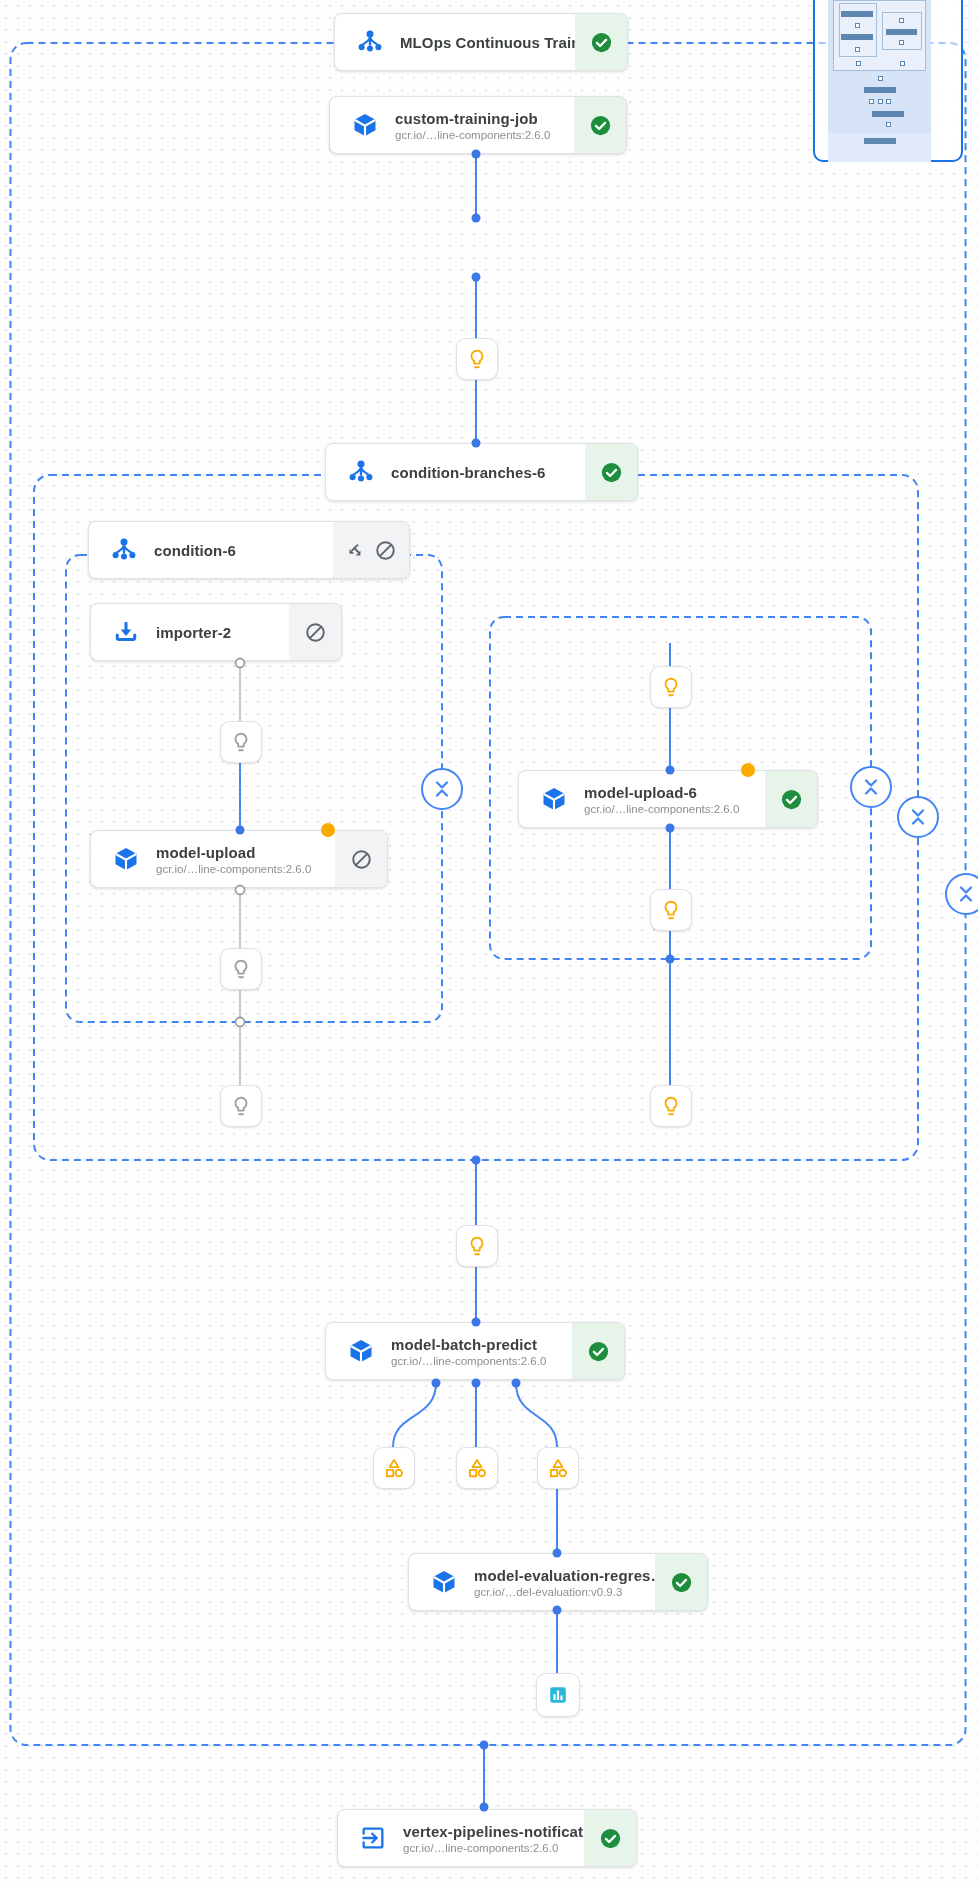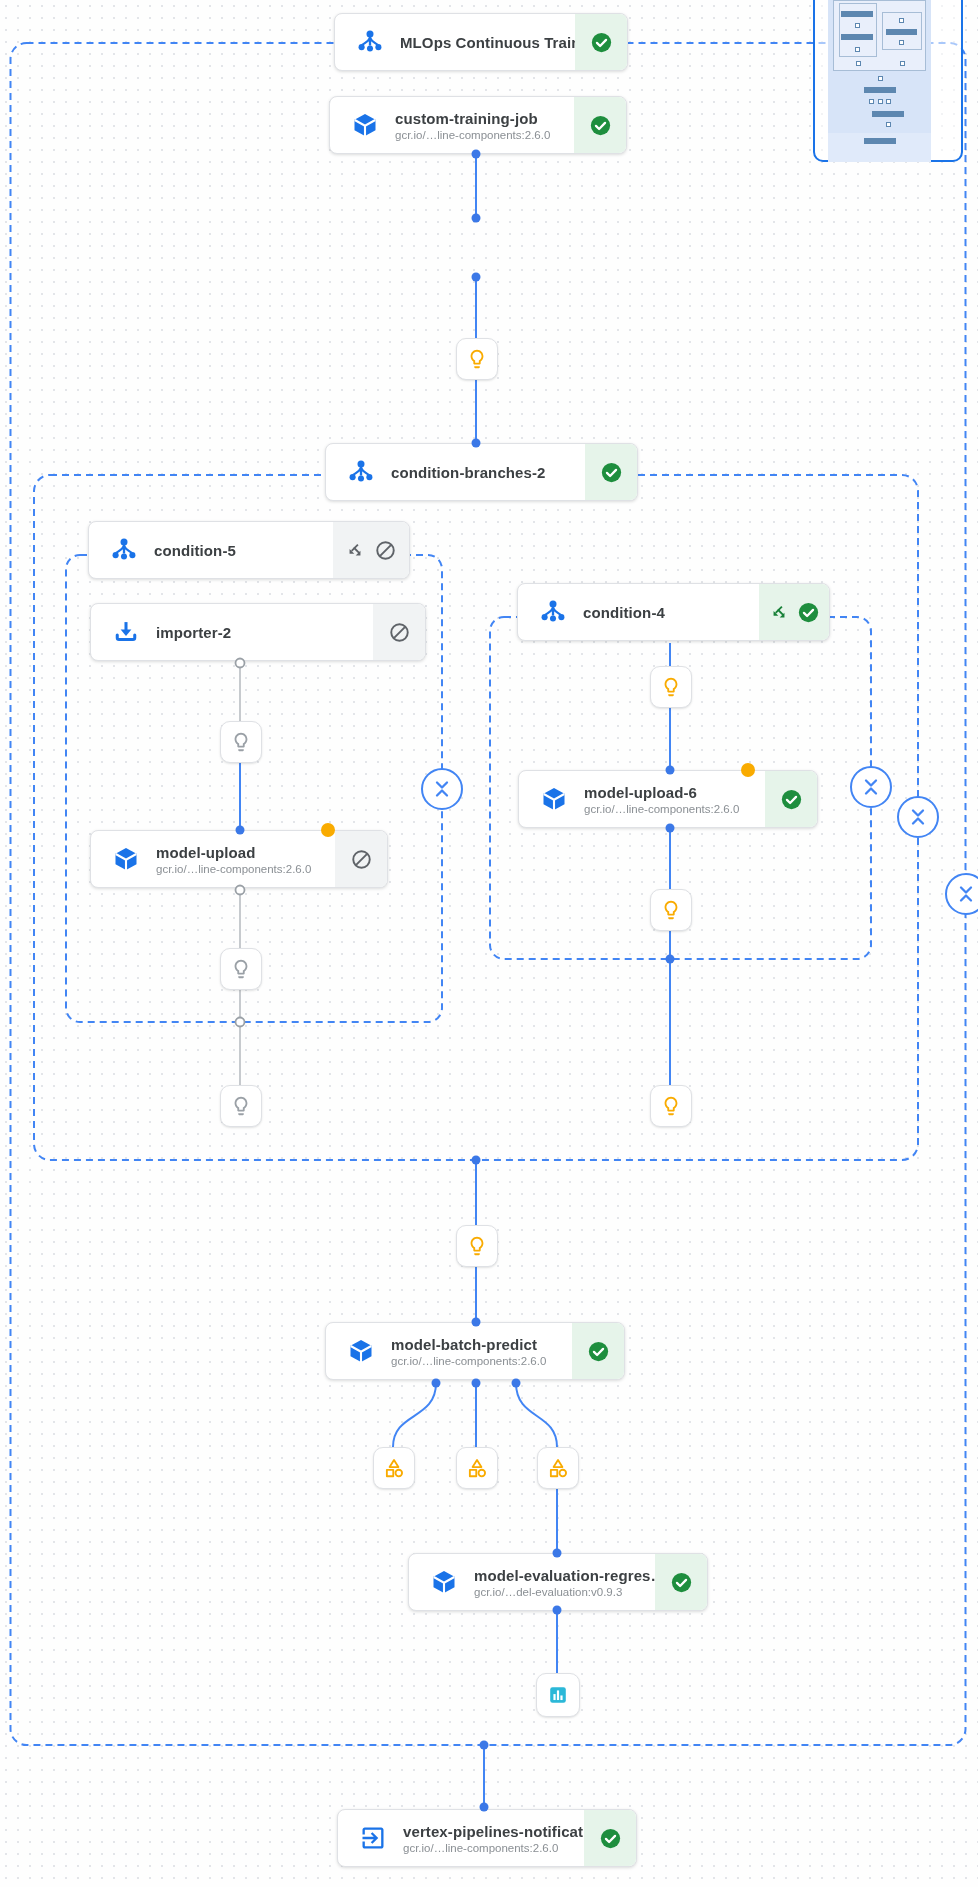--- a/index.html
+++ b/index.html
@@ -267,49 +267,49 @@
   </div>
 
 
   <div class="node" style="left:325px;top:443px;width:313px">
     <span class="nicon">
         <svg style="color:#1a73e8">
           <use href="#i-hub"></use>
         </svg>
       </span>
     <div class="ntext">
-        <div class="ntitle">condition-branches-2</div>
+        <div class="ntitle">condition-branches-6</div>
       </div>
     <div class="nstatus green">
         <svg class="icon-check">
           <use href="#i-check"></use>
         </svg>
       </div>
   </div>
 
   <div class="node" style="left:88px;top:521px;width:322px">
     <span class="nicon">
         <svg style="color:#1a73e8">
           <use href="#i-hub"></use>
         </svg>
       </span>
     <div class="ntext">
-        <div class="ntitle">condition-5</div>
+        <div class="ntitle">condition-6</div>
       </div>
     <div class="nstatus gray wide">
       <svg class="icon-split gray">
           <use href="#i-split"></use>
         </svg>
       <svg class="icon-block">
           <use href="#i-block"></use>
         </svg>
     </div>
   </div>
 
-  <div class="node" style="left:90px;top:603px;width:336px">
+  <div class="node" style="left:90px;top:603px;width:252px">
     <span class="nicon">
         <svg style="color:#1a73e8">
           <use href="#i-download"></use>
         </svg>
       </span>
     <div class="ntext">
         <div class="ntitle">importer-2</div>
       </div>
     <div class="nstatus gray">
         <svg class="icon-block">
@@ -328,38 +328,20 @@
       <div class="ntitle">model-upload</div>
       <div class="nsub">gcr.io/…line-components:2.6.0</div>
     </div>
     <div class="nstatus gray">
         <svg class="icon-block">
           <use href="#i-block"></use>
         </svg>
       </div>
   </div>
 
-  <div class="node" style="left:517px;top:583px;width:313px">
-    <span class="nicon">
-        <svg style="color:#1a73e8">
-          <use href="#i-hub"></use>
-        </svg>
-      </span>
-    <div class="ntext">
-        <div class="ntitle">condition-4</div>
-      </div>
-    <div class="nstatus green wide">
-      <svg class="icon-split green">
-          <use href="#i-split"></use>
-        </svg>
-      <svg class="icon-check">
-          <use href="#i-check"></use>
-        </svg>
-    </div>
-  </div>
 
   <div class="node" style="left:518px;top:770px;width:300px">
     <span class="nicon">
         <svg style="color:#1a73e8">
           <use href="#i-cube"></use>
         </svg>
       </span>
     <div class="ntext">
       <div class="ntitle">model-upload-6</div>
       <div class="nsub">gcr.io/…line-components:2.6.0</div>

